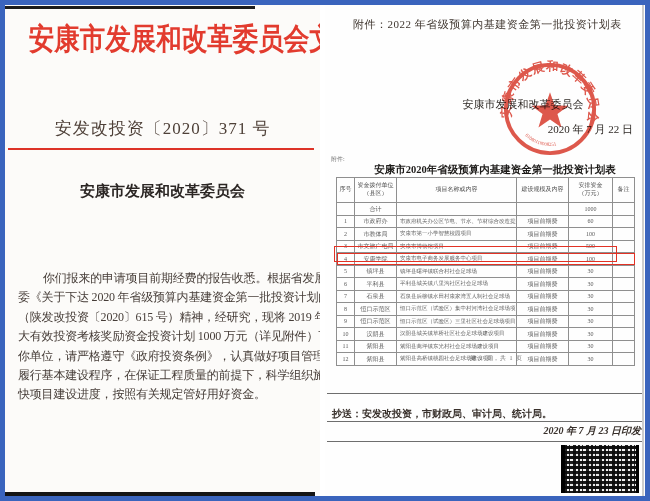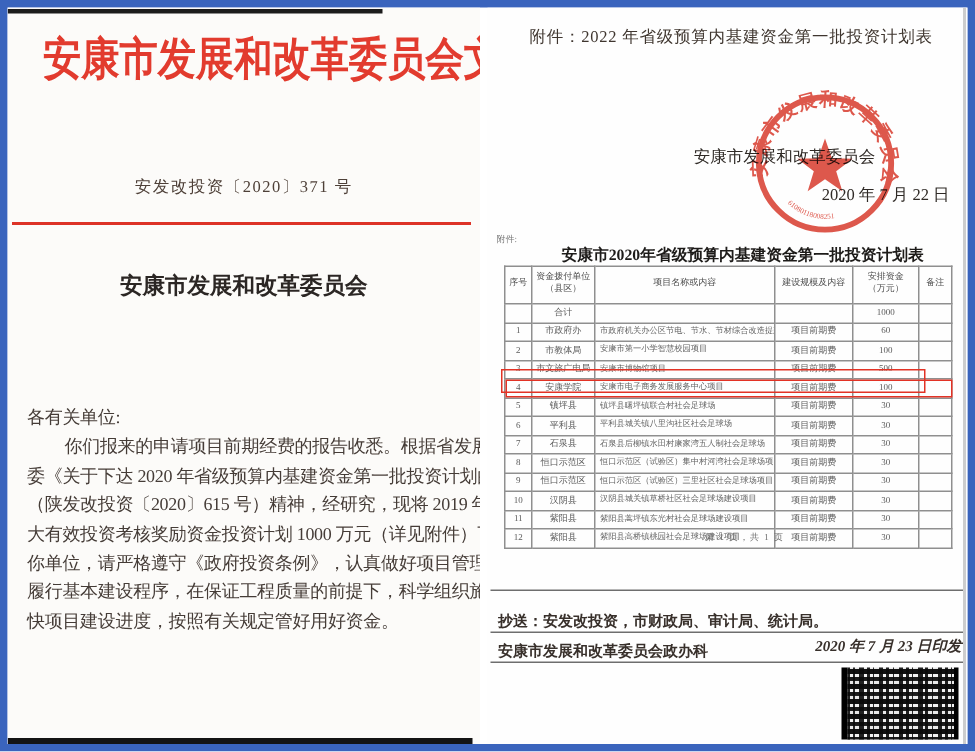--- a/index.html
+++ b/index.html
@@ -9,21 +9,21 @@
     font-family:"Liberation Serif","DejaVu Serif",serif;
   }
   
   .left-page{position:absolute;left:0;top:0;width:315px;height:491px;background:#fcfbf9;overflow:hidden;}
   .scan-topline{position:absolute;left:0;top:1px;width:250px;height:2.5px;background:#1c1c1c;}
   .red-header{
     position:absolute;left:0;top:14px;width:100%;text-align:center;
     font-size:30px;font-weight:bold;color:#e23b2e;white-space:nowrap;
     transform:scaleX(.85);transform-origin:50% 50%;letter-spacing:0px;
   }
-  .doc-number{position:absolute;left:0;top:112px;width:100%;text-align:center;font-size:11px;color:#4e4038;letter-spacing:1px;}
+  .doc-number{position:absolute;left:0;top:112px;width:100%;text-align:center;font-size:17px;color:#4e4038;letter-spacing:1px;}
   .red-rule{position:absolute;left:3px;top:143px;width:306px;height:2px;background:#dd3327;}
   .doc-title{position:absolute;left:0;top:176px;width:100%;text-align:center;
     font-size:15px;font-weight:bold;color:#2b2624;line-height:21px;}
   .body-text{position:absolute;left:13px;top:264px;width:302px;font-size:12px;color:#453c37;line-height:19.4px;letter-spacing:-.2px;}
   .body-text div{white-space:nowrap;}
   .body-text .indent{padding-left:25px;}
   .scan-bottombar{position:absolute;left:0;top:487px;width:310px;height:5.5px;background:#141414;}
   
   .right-page{position:absolute;left:320px;top:0;width:320px;height:491px;background:#fefefe;overflow:hidden;}
   .attach-title{position:absolute;left:28px;top:12px;font-size:11px;color:#3f362f;letter-spacing:.5px;white-space:nowrap;}
@@ -62,21 +62,20 @@
 
   <div class="left-page">
     <div class="scan-topline"></div>
     <div class="red-header">安康市发展和改革委员会文</div>
     <div class="doc-number">安发改投资〔2020〕371 号</div>
     <div class="red-rule"></div>
     <div class="doc-title">
       <div>安康市发展和改革委员会</div>
     </div>
     <div class="body-text">
-      <div>各有关单位:</div>
       <div class="indent">你们报来的申请项目前期经费的报告收悉。根据省发展</div>
       <div>委《关于下达 2020 年省级预算内基建资金第一批投资计划的通知</div>
       <div>（陕发改投资〔2020〕615 号）精神，经研究，现将 2019 年</div>
       <div>大有效投资考核奖励资金投资计划 1000 万元（详见附件）下</div>
       <div>你单位，请严格遵守《政府投资条例》，认真做好项目管理，</div>
       <div>履行基本建设程序，在保证工程质量的前提下，科学组织施工</div>
       <div>快项目建设进度，按照有关规定管好用好资金。</div>
     </div>
     <div class="scan-bottombar"></div>
   </div>
@@ -247,20 +246,19 @@
           </tr>
         </tbody>
     </table>
 
     <div class="red-box"></div>
     <div class="page-note">第 1 页，共 1 页</div>
 
     <div class="foot-rule rule-1"></div>
     <div class="cc-line">抄送：安发改投资，市财政局、审计局、统计局。</div>
     <div class="foot-rule rule-2"></div>
-    <div class="dept-line">安康市发展和改革委员会政办科</div>
     <div class="print-date">2020 年 7 月 23 日印发</div>
     <div class="foot-rule rule-3"></div>
     <div class="barcode"></div>
     <div class="page-edge"></div>
   </div>
 
 </div>
 
 </body></html>

